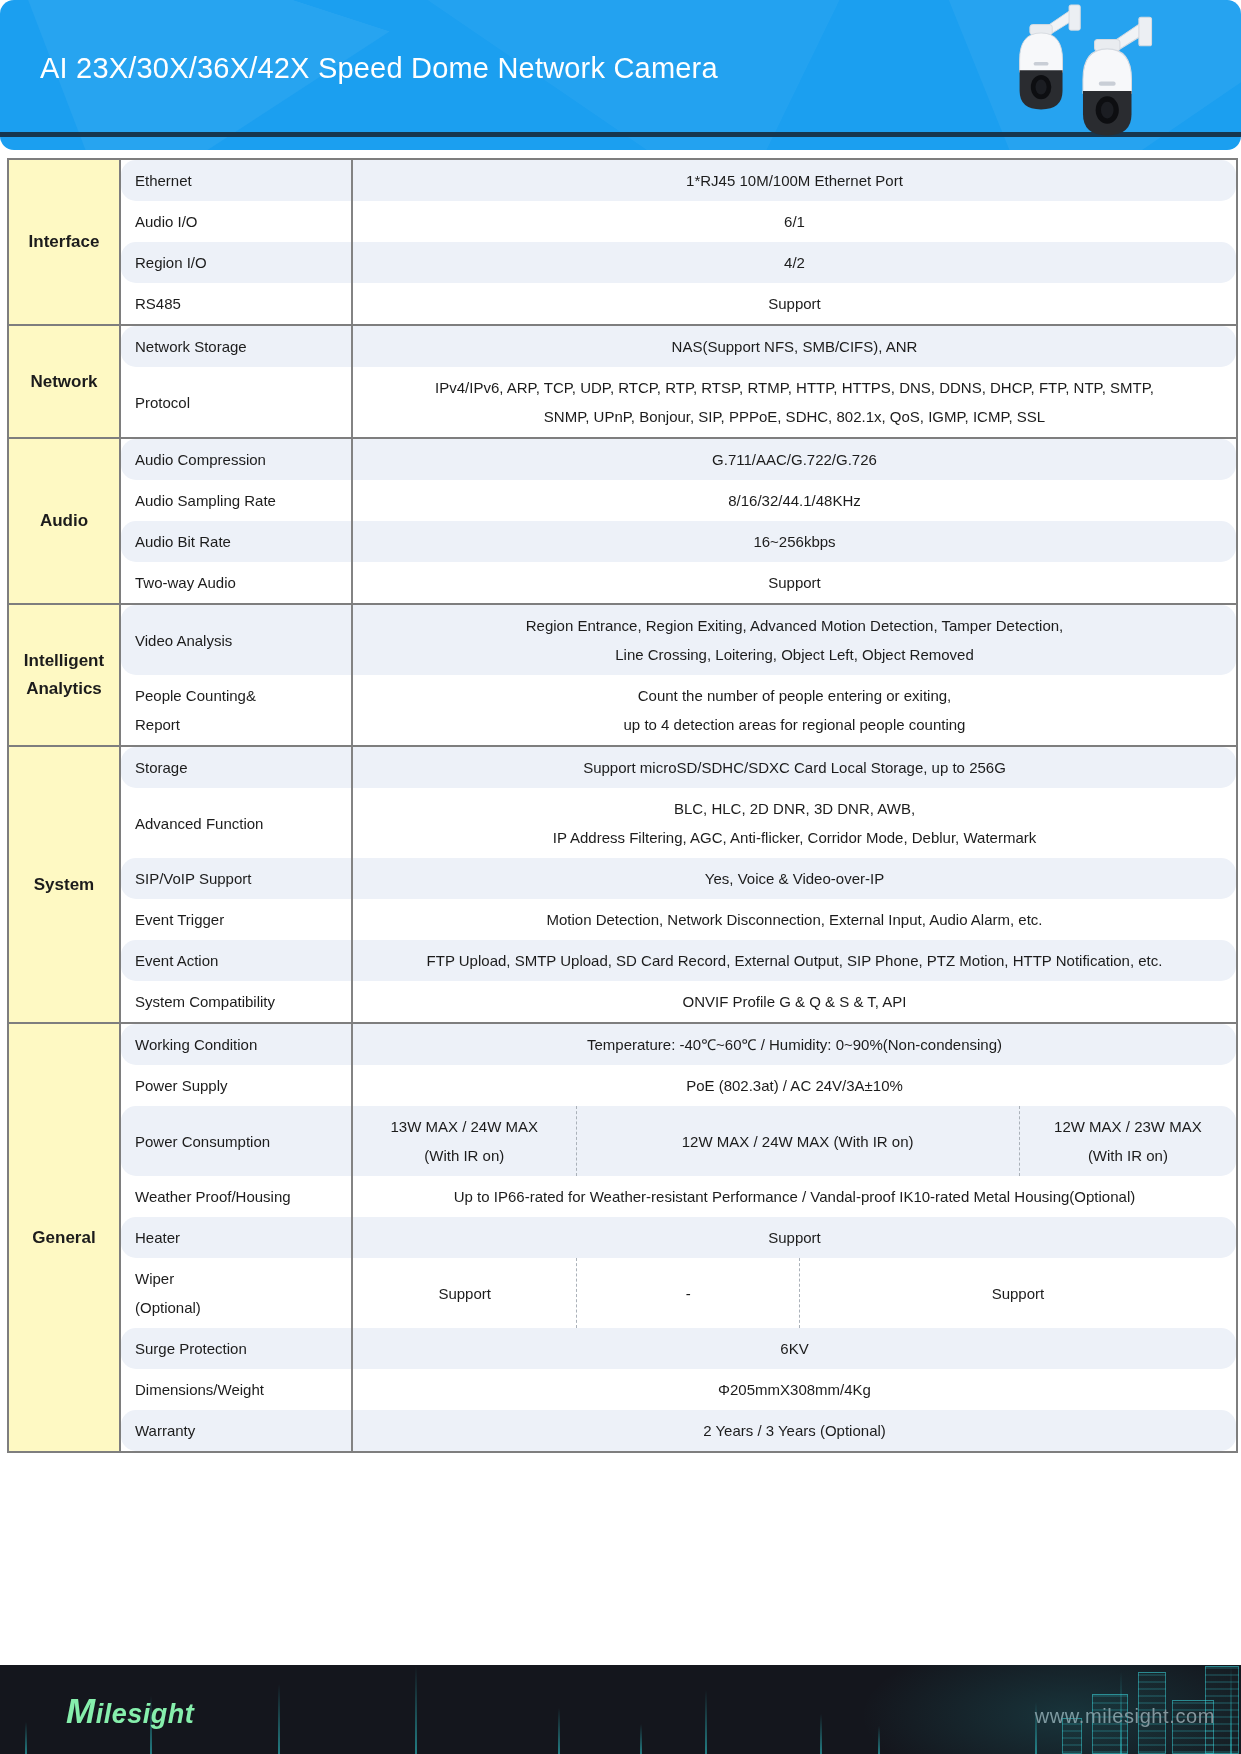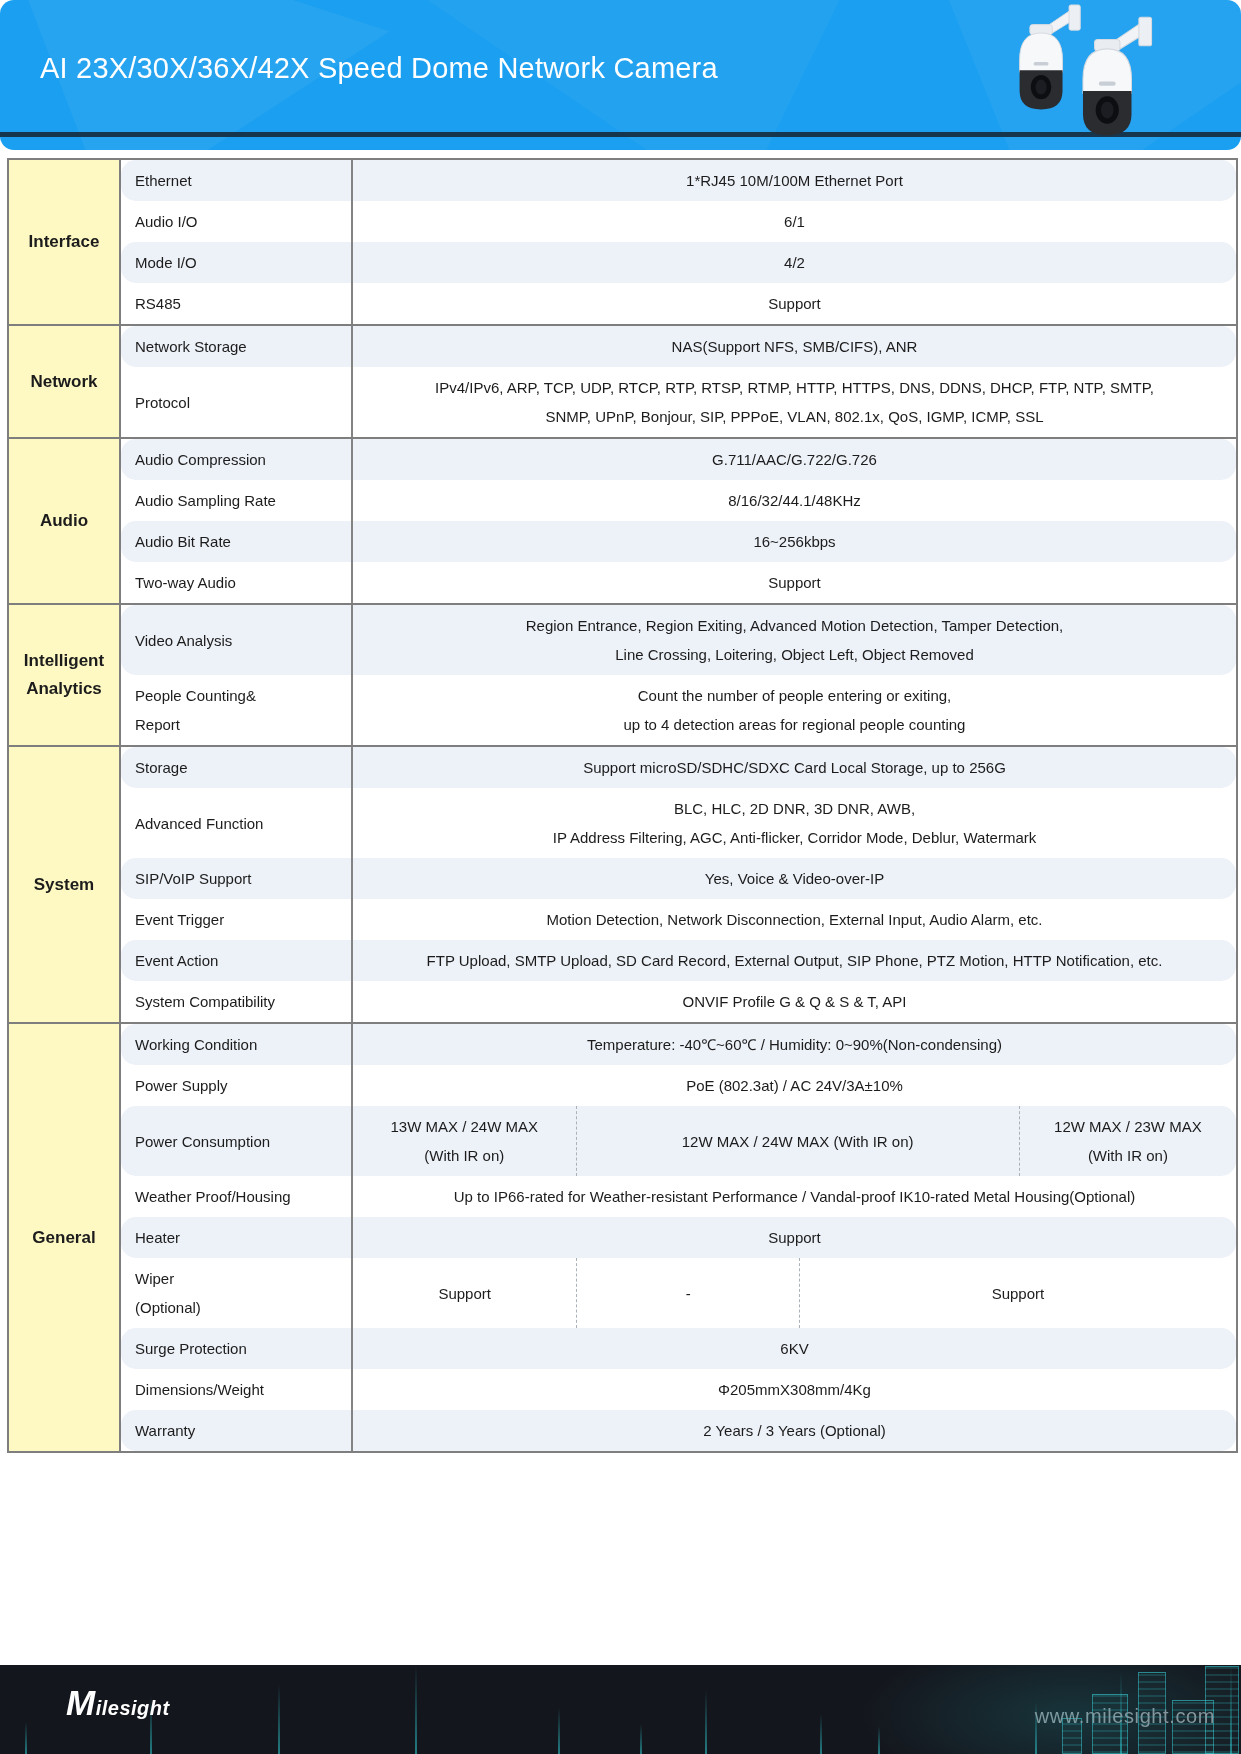--- a/index.html
+++ b/index.html
@@ -29,21 +29,21 @@
   .split{flex:1;display:flex;}
   .subcell{box-sizing:border-box;display:flex;flex-direction:column;justify-content:center;text-align:center;font-size:15px;line-height:29px;padding:6px 4px;}
   .subcell + .subcell{border-left:1px dashed #aab1b9;}
 
   
   .footer{position:absolute;left:0;top:1665px;width:1241px;height:89px;background:#14161d;overflow:hidden;}
   .footer::after{content:"";position:absolute;right:-40px;top:-30px;width:420px;height:160px;background:radial-gradient(closest-side,rgba(46,210,216,0.16),rgba(46,210,216,0));}
   .f-gfx{position:absolute;inset:0;}
   .vln{position:absolute;bottom:0;width:2px;background:linear-gradient(to top,rgba(46,210,216,0.55),rgba(46,210,216,0));}
   .bld{position:absolute;bottom:0;border:1px solid rgba(62,225,230,0.45);background:repeating-linear-gradient(to top,rgba(62,225,230,0.18) 0 2px,rgba(62,225,230,0.02) 2px 7px);}
-  .logo{position:absolute;left:66px;bottom:30px;margin:0;font-size:20px;line-height:32px;color:#ffffff;font-style:italic;font-weight:bold;letter-spacing:0.5px;}
+  .logo{position:absolute;left:66px;bottom:24px;margin:0;font-size:27px;line-height:32px;color:#86efac;font-style:italic;font-weight:bold;letter-spacing:0.5px;}
   .logo::first-letter{font-size:35px;}
   .website{position:absolute;right:26px;bottom:26px;font-size:20px;color:#8b9097;letter-spacing:0.6px;}
 </style>
 </head>
 <body>
 
 <div class="page">
 
   <div class="header">
     <div class="tri t1"></div>
@@ -86,21 +86,21 @@
           <div class="row">
             <div class="label">
               <div>Audio I/O</div>
             </div>
             <div class="value">
               <div>6/1</div>
             </div>
           </div>
           <div class="row alt">
             <div class="label">
-              <div>Mode I/O</div>
+              <div>Region I/O</div>
             </div>
             <div class="value">
               <div>4/2</div>
             </div>
           </div>
           <div class="row">
             <div class="label">
               <div>RS485</div>
             </div>
             <div class="value">
@@ -121,21 +121,21 @@
             <div class="value">
               <div>NAS(Support NFS, SMB/CIFS), ANR</div>
             </div>
           </div>
           <div class="row">
             <div class="label">
               <div>Protocol</div>
             </div>
             <div class="value">
               <div>IPv4/IPv6, ARP, TCP, UDP, RTCP, RTP, RTSP, RTMP, HTTP, HTTPS, DNS, DDNS, DHCP, FTP, NTP, SMTP,</div>
-              <div>SNMP, UPnP, Bonjour, SIP, PPPoE, VLAN, 802.1x, QoS, IGMP, ICMP, SSL</div>
+              <div>SNMP, UPnP, Bonjour, SIP, PPPoE, SDHC, 802.1x, QoS, IGMP, ICMP, SSL</div>
             </div>
           </div>
         </div>
       </div>
       <div class="section">
         <div class="cat">
           <div>Audio</div>
         </div>
         <div class="rows">
           <div class="row alt">

